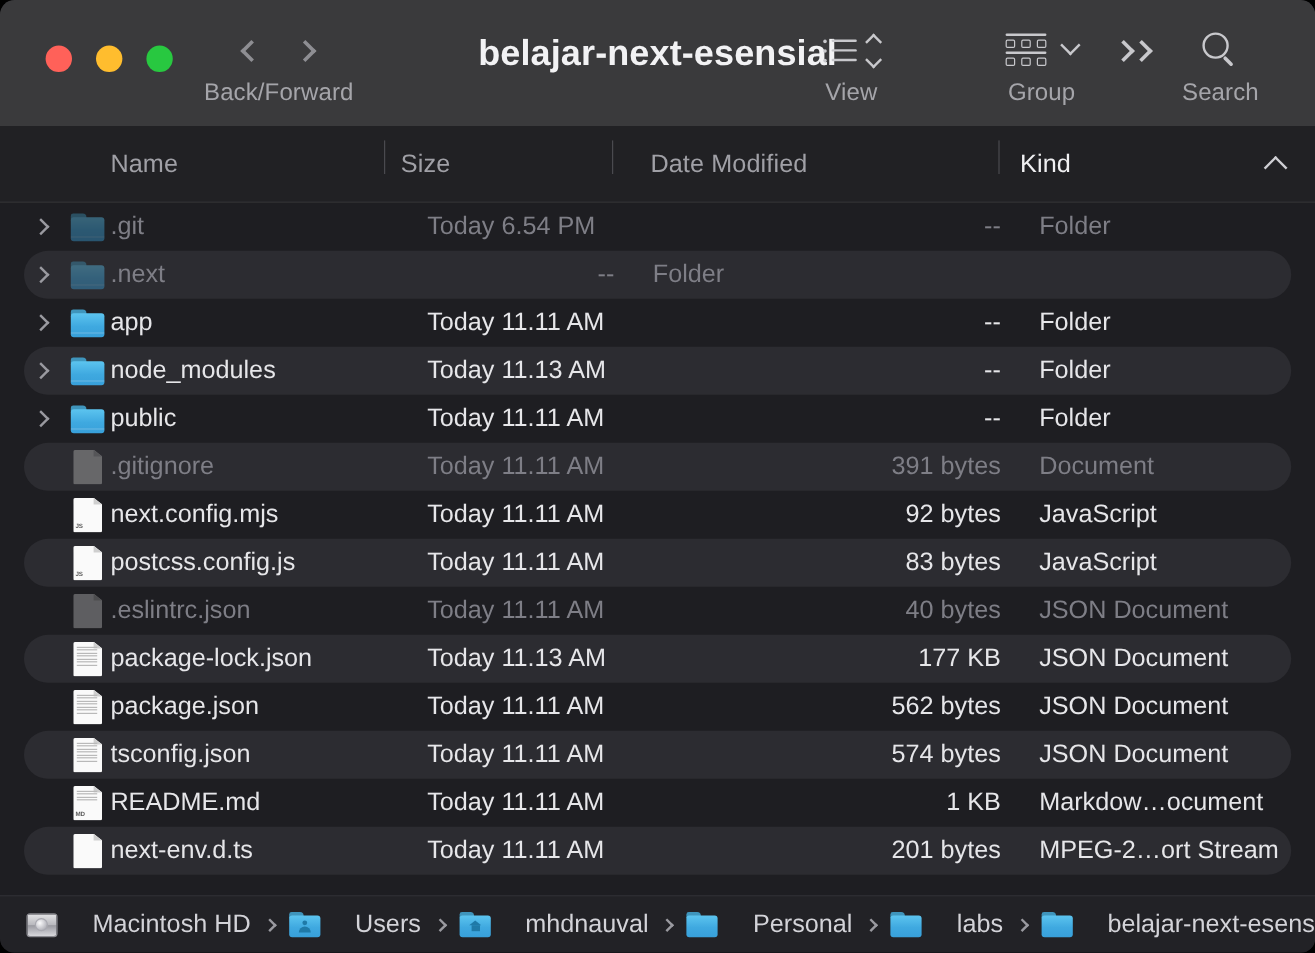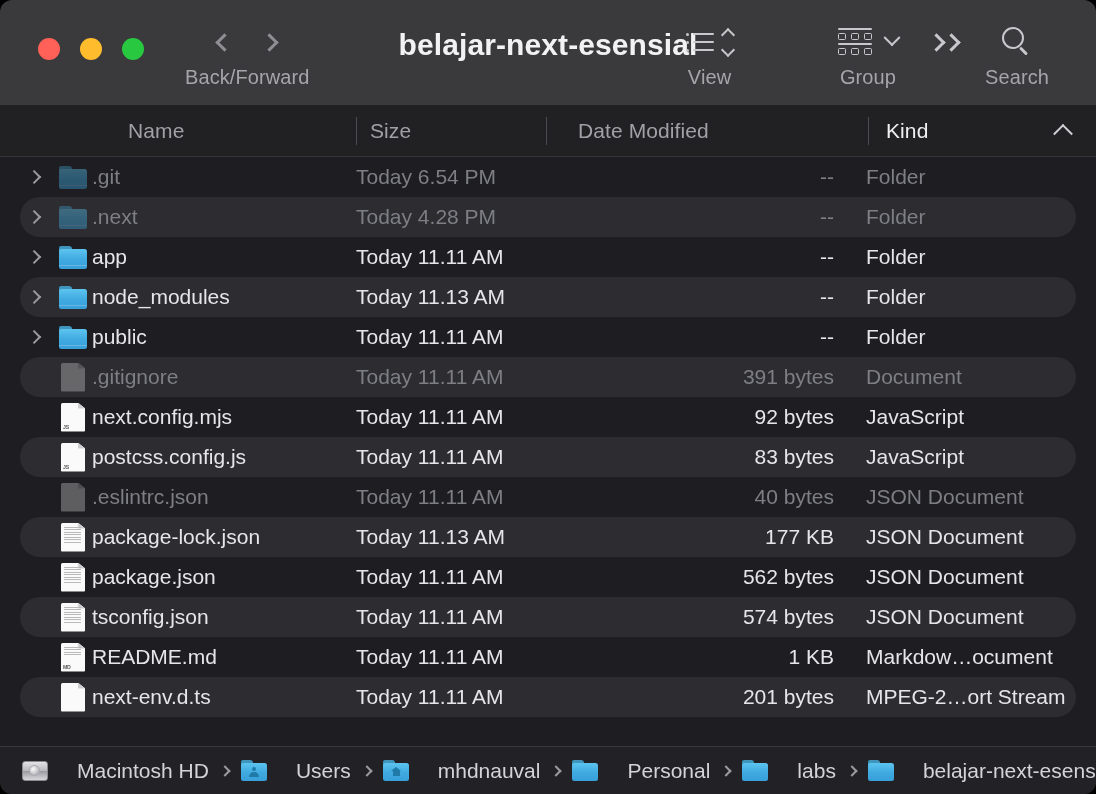--- a/index.html
+++ b/index.html
@@ -54,21 +54,21 @@
     height: 48px;
   }
   .tb-label {
     font-size: 20px;
     color: #a5a5aa;
     letter-spacing: .1px;
     white-space: nowrap;
   }
 
   
-  #nav-group { left: 185px; top: 18px; }
+  #nav-group { left: 170px; top: 18px; }
   #nav-group .tb-icons { gap: 32px; }
   .chev {
     width: 13px; height: 13px;
     border-style: solid;
     border-color: #8e8e93;
     display: inline-block;
   }
   .chev.left  { border-width: 0 0 3px 3px; transform: rotate(45deg); }
   .chev.right { border-width: 3px 3px 0 0; transform: rotate(45deg); }
 
@@ -122,26 +122,25 @@
   }
   .magnifier .handle {
     position: absolute; left: 18px; top: 19px;
     width: 10px; height: 2.8px; background: #c8c8cc;
     transform: rotate(45deg); transform-origin: left center; border-radius: 2px;
   }
 
   
   #colheader {
     position: relative;
-    height: 52px;
+    height: 64px;
     background: #212124;
     display: flex;
     align-items: center;
     border-bottom: 1px solid #36363a;
-    padding-left: 36px;
   }
   .ch {
     position: relative;
     font-size: 21px;
     color: #a0a0a6;
     height: 100%;
     display: flex;
     align-items: center;
     letter-spacing: .1px;
   }
@@ -452,21 +451,20 @@
           <span class="c"></span>
         </span>
         <span class="ficon">
           <span class="folder">
             <span class="tab"></span>
             <span class="body"></span>
             <span class="lip"></span>
           </span>
         </span>
         <span class="c-name">.next</span>
-        <span class="c-date">Today 4.28 PM</span>
         <span class="c-size">--</span>
         <span class="c-kind">Folder</span>
       </div>
       <div class="row">
         <span class="twisty">
           <span class="c"></span>
         </span>
         <span class="ficon">
           <span class="folder">
             <span class="tab"></span>

